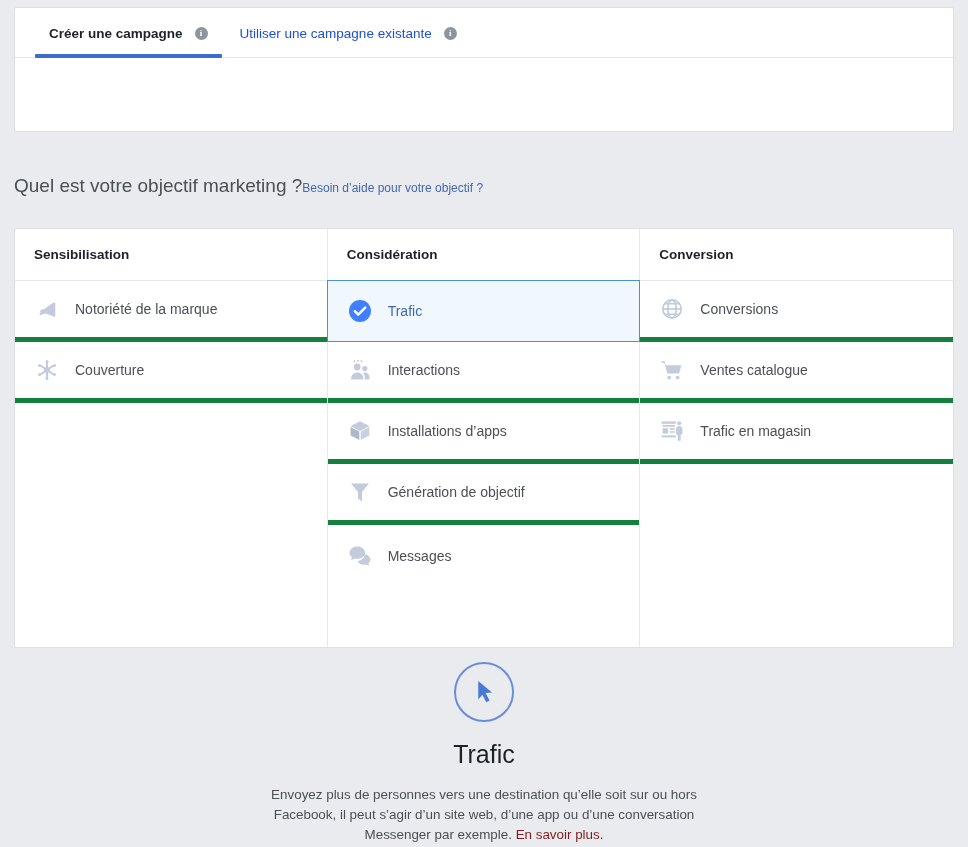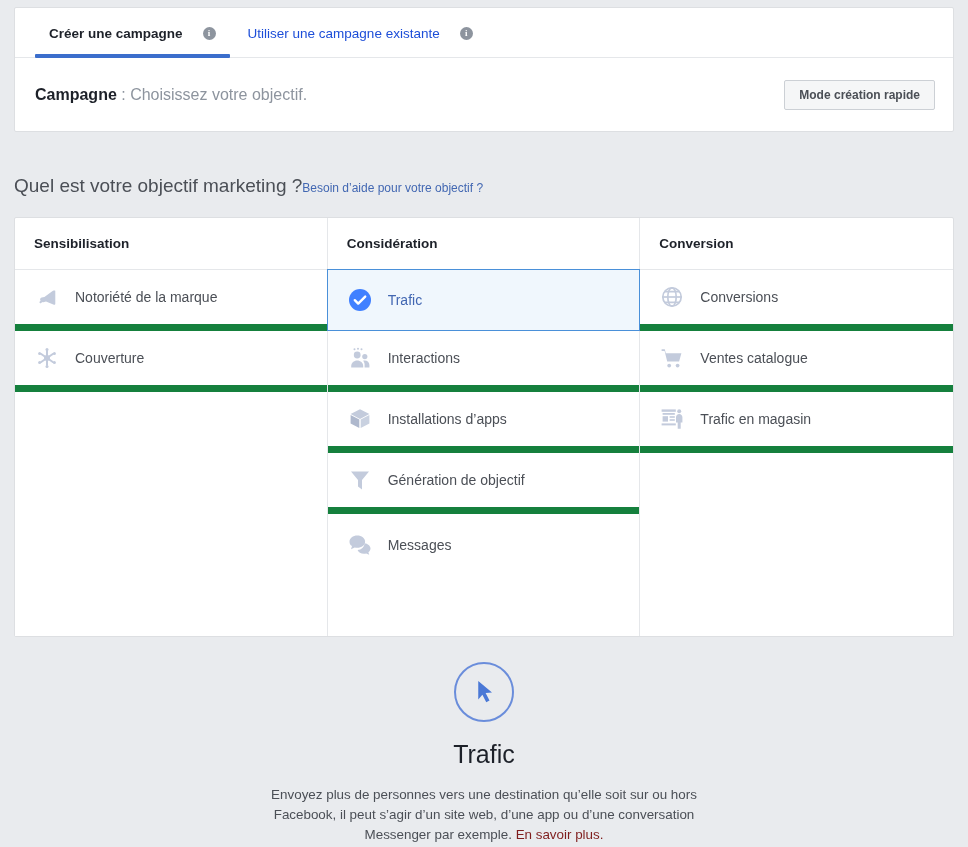--- a/index.html
+++ b/index.html
@@ -26,21 +26,21 @@
     border-bottom: 1px solid #e5e7ea;
     display: flex;
     align-items: flex-start;
     padding-left: 18px;
   }
   .tab {
     position: relative;
     height: 50px;
     display: flex;
     align-items: center;
-    gap: 20px;
+    gap: 12px;
     padding: 0 16px;
     cursor: pointer;
   }
   .tab-label {
     font-size: 13.5px;
     color: #1d4ed8;
     white-space: nowrap;
   }
   .tab.active .tab-label {
     color: #1d2129;
@@ -108,21 +108,21 @@
   .obj-help {
     font-size: 12px;
     color: #4267b2;
     text-decoration: none;
     cursor: pointer;
   }
 
   
   .obj-card {
     position: absolute;
-    left: 14px; top: 217px;
+    left: 14px; top: 228px;
     width: 940px;
     background: #ffffff;
     border: 1px solid #dddfe2;
     border-radius: 2px;
     display: flex;
   }
   .col {
     width: 313.33px;
     border-right: 1px solid #e5e7ea;
   }
@@ -136,21 +136,21 @@
     font-weight: bold;
     color: #1d2129;
     border-bottom: 1px solid #e5e7ea;
   }
   .obj-item {
     height: 61px;
     display: flex;
     align-items: center;
     gap: 16px;
     padding-left: 20px;
-    border-bottom: 7px solid #15803d;
+    border-bottom: 5px solid #15803d;
     cursor: pointer;
     background: #ffffff;
   }
   .obj-item:last-child { border-bottom: none; }
   .obj-label {
     font-size: 14px;
     color: #4b4f56;
   }
   .obj-item.selected {
     background: #f0f7fd;
@@ -210,24 +210,20 @@
     <div class="tab active">
       <span class="tab-label">Créer une campagne</span>
       <span class="info-icon">i</span>
     </div>
     <div class="tab">
       <span class="tab-label">Utiliser une campagne existante</span>
       <span class="info-icon">i</span>
     </div>
   </div>
 
-  <div class="campaign-row">
-    <div class="campaign-text"><b>Campagne</b><span> : Choisissez votre objectif.</span></div>
-    <button class="quick-btn">Mode création rapide</button>
-  </div>
 </div>
 
 <div class="obj-heading">
   <h2>Quel est votre objectif marketing ?</h2>
   <a class="obj-help" href="#">Besoin d’aide pour votre objectif ?</a>
 </div>
 
 <div class="obj-card">
 
   <div class="col">

